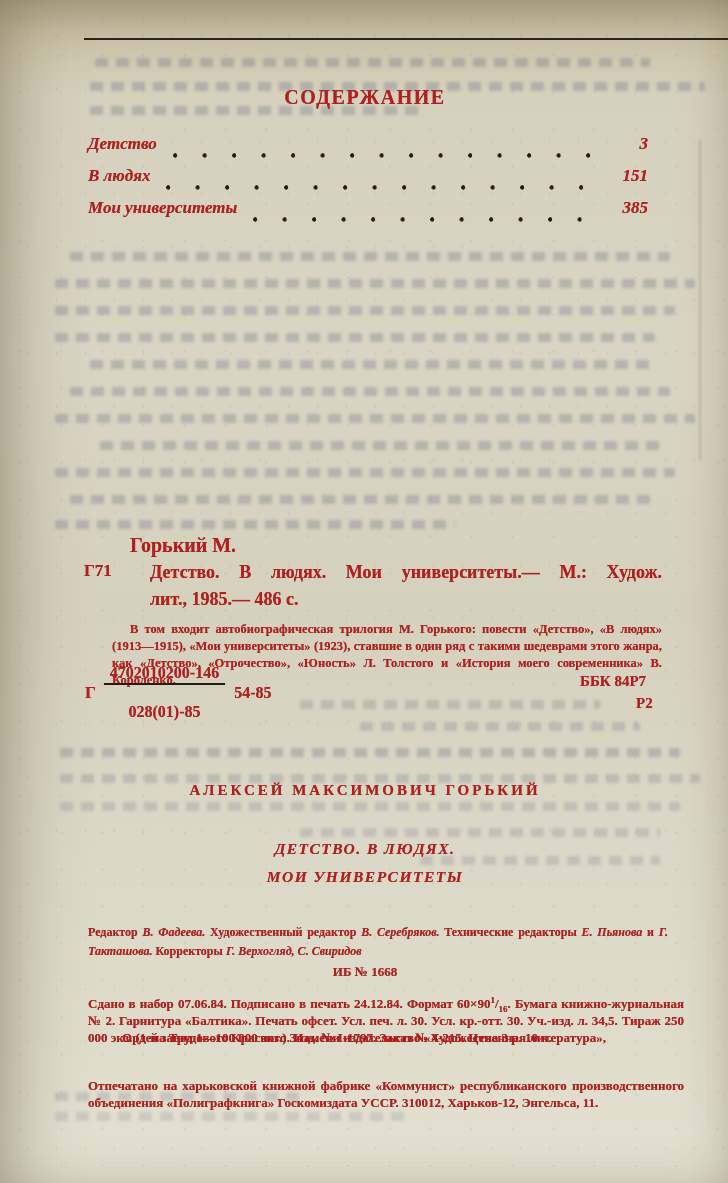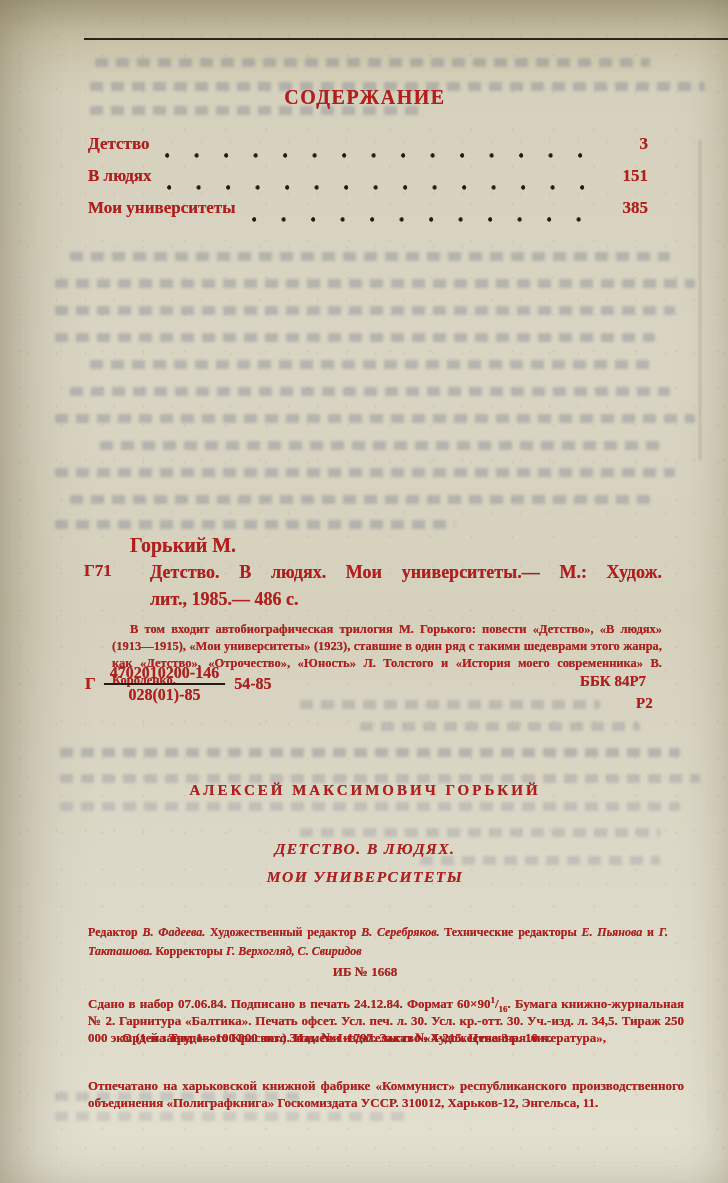--- a/index.html
+++ b/index.html
@@ -39,21 +39,21 @@
 
   .ink { color: #b91c1c; text-shadow: 0 0 0.5px rgba(35,25,12,0.55); }
 
   .rule { position: absolute; top: 38px; left: 84px; right: 0; height: 2px;
           background: #2b2419; }
 
   .toc-heading {
     position: absolute; top: 86px; left: 85px; width: 560px;
     text-align: center; font-size: 20px; font-weight: bold; letter-spacing: 1.5px;
   }
-  .toc-list { position: absolute; top: 134px; left: 88px; width: 560px; }
+  .toc-list { position: absolute; top: 134px; left: 88px; width: 560px; font-style: italic; }
   .toc-row { display: flex; align-items: baseline; height: 32px;
              font-size: 17px; font-weight: bold; }
   .toc-title { white-space: nowrap; }
   .toc-leader { flex: 1 1 auto; align-self: stretch; margin: 0 6px 0 16px;
     background-image: radial-gradient(circle at 2.2px 2.2px, #241c10 1.7px, transparent 2.3px);
     background-size: 29.5px 4.5px; background-repeat: repeat-x;
     background-position: left calc(100% - 9px);
   }
   .toc-page { min-width: 42px; text-align: right; }
 
@@ -67,21 +67,21 @@
 
   .annotation { position: absolute; top: 621px; left: 112px; width: 550px;
     font-size: 12.5px; font-weight: bold; line-height: 17px;
     text-align: justify; text-indent: 18px; }
 
   .class-block { position: absolute; top: 664px; left: 85px;
     display: flex; align-items: center; font-size: 16px; font-weight: bold; }
   .class-prefix { margin-right: 8px; font-size: 17px; }
   .frac { display: inline-flex; flex-direction: column; text-align: center; }
   .frac-num { padding: 0 6px 1px 6px; border-bottom: 2.2px solid #241c10; }
-  .frac-den { padding-top: 1px; }
+  .frac-den { padding-top: 18px; }
   .class-suffix { margin-left: 9px; }
   .bbk-block { position: absolute; top: 670px; left: 580px; width: 92px;
     font-size: 15px; font-weight: bold; line-height: 22px; }
   .bbk-line2 { padding-left: 56px; }
 
   .author-full { position: absolute; top: 782px; left: 85px; width: 560px;
     text-align: center; font-size: 15px; font-weight: bold; letter-spacing: 3px; }
   .book-title { position: absolute; left: 85px; width: 560px; text-align: center;
     font-size: 15.5px; font-weight: bold; font-style: italic; letter-spacing: 1.5px; }
   .book-title.l1 { top: 840px; }

